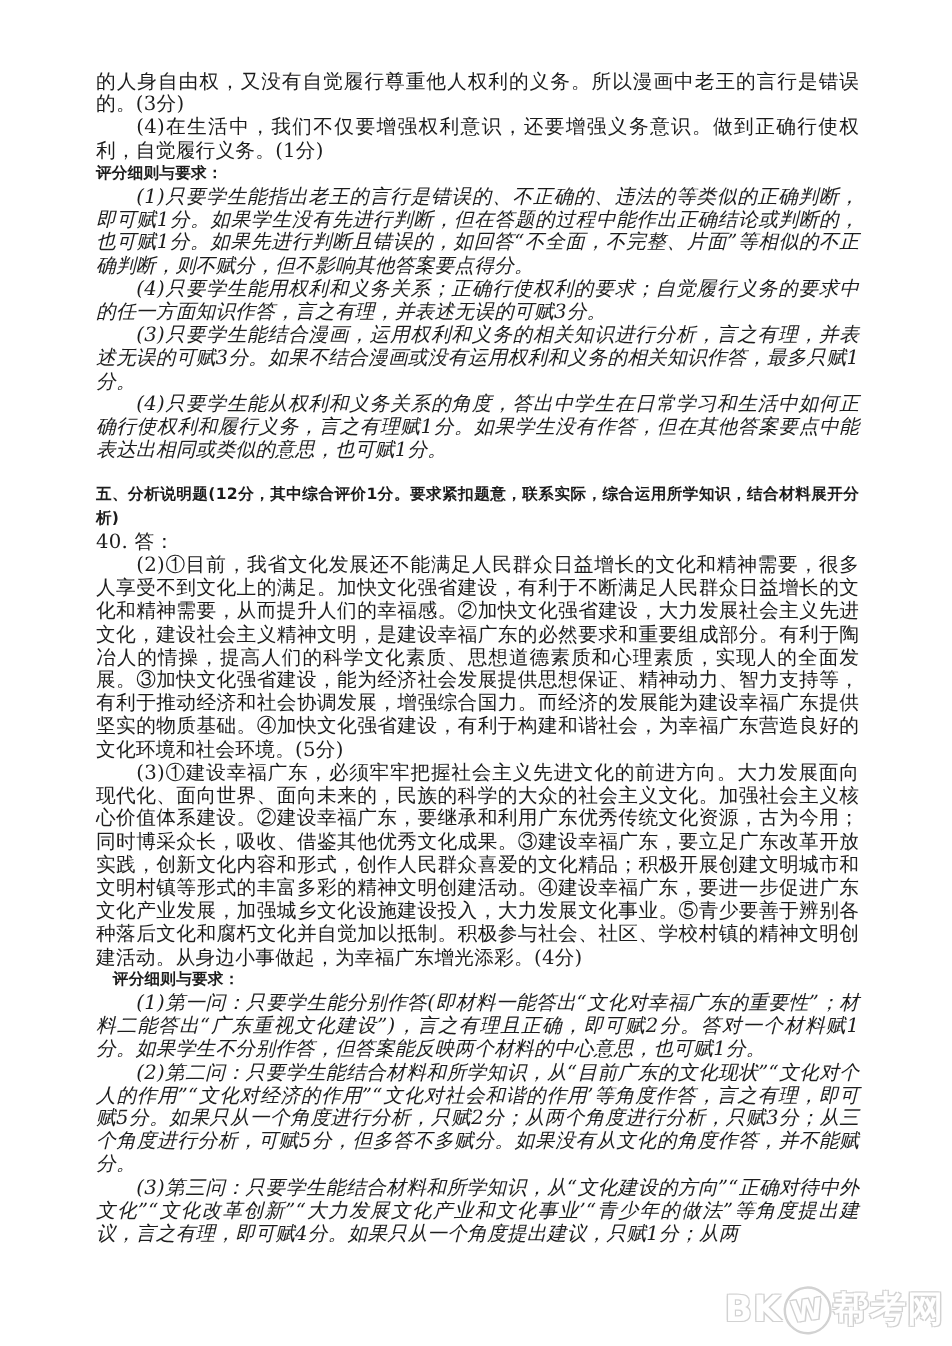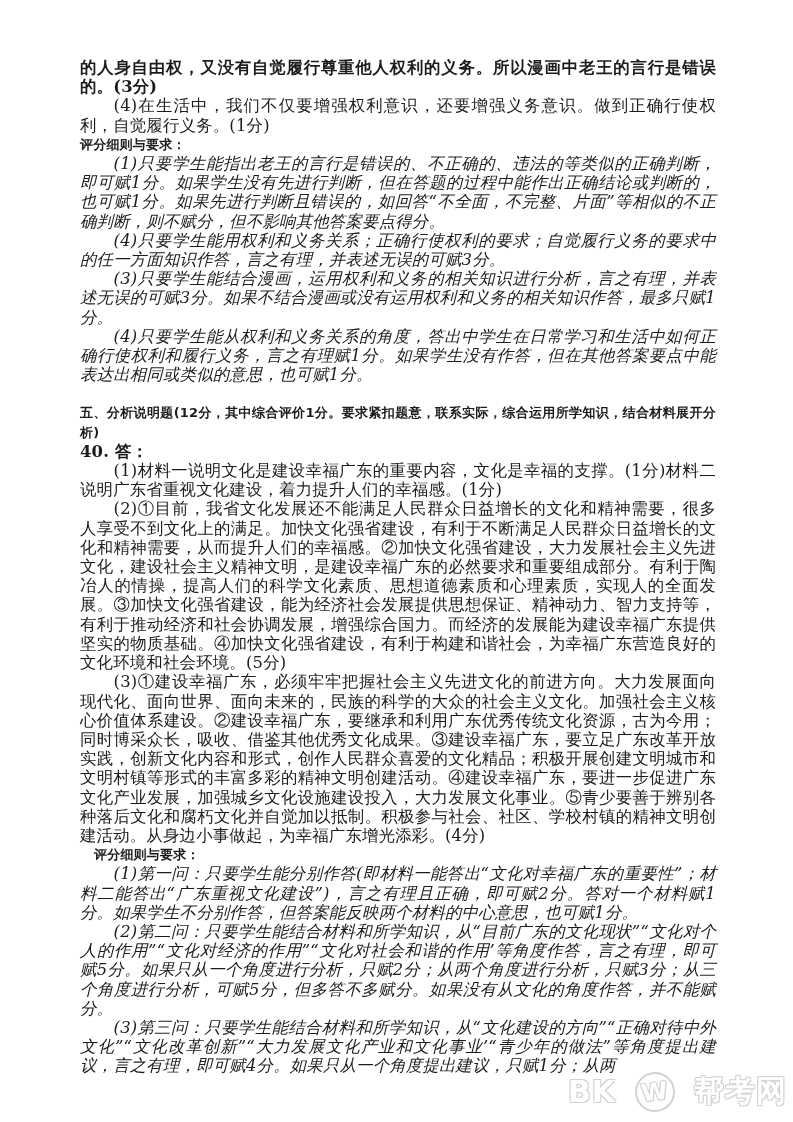--- a/index.html
+++ b/index.html
@@ -22,41 +22,41 @@
     width: 636px;
   }
   p {
     margin: 0;
     font-size: 16.4px;
     line-height: 19.2px;
     text-align: justify;
     letter-spacing: 0.2px;
   }
   .p-ind { text-indent: 2.05em; }
-  .p-cont { text-indent: 0; font-weight: bold; }
+  .p-cont { text-indent: 0; }
   .p-head {
     font-weight: bold;
     font-family: "DejaVu Sans", "Liberation Sans", sans-serif;
     font-size: 13px;
   }
   .rubric {
     font-weight: normal;
     font-style: italic;
   }
   .gap-top { margin-top: 19px; }
   .head-indent { padding-left: 14px; }
 
   
   .watermark {
     position: absolute;
     right: 6px;
     bottom: 10px;
     display: flex;
     align-items: center;
-    gap: 18px;
+    gap: 0;
     user-select: none;
   }
   .wm-text {
     font-family: "DejaVu Sans", "Liberation Sans", sans-serif;
     font-weight: bold;
     font-size: 30px;
     color: #ffffff;
     text-shadow:
       -1px -1px 0 #d2d2d2,
        1px -1px 0 #d2d2d2,
@@ -84,21 +84,20 @@
 <div class="page">
   <p class="p-cont">的人身自由权，又没有自觉履行尊重他人权利的义务。所以漫画中老王的言行是错误的。(3分)</p>
   <p class="p-ind">(4)在生活中，我们不仅要增强权利意识，还要增强义务意识。做到正确行使权利，自觉履行义务。(1分)</p>
   <p class="p-head">评分细则与要求：</p>
   <p class="p-ind rubric">(1)只要学生能指出老王的言行是错误的、不正确的、违法的等类似的正确判断，即可赋1分。如果学生没有先进行判断，但在答题的过程中能作出正确结论或判断的，也可赋1分。如果先进行判断且错误的，如回答“不全面，不完整、片面”等相似的不正确判断，则不赋分，但不影响其他答案要点得分。</p>
   <p class="p-ind rubric">(4)只要学生能用权利和义务关系；正确行使权利的要求；自觉履行义务的要求中的任一方面知识作答，言之有理，并表述无误的可赋3分。</p>
   <p class="p-ind rubric">(3)只要学生能结合漫画，运用权利和义务的相关知识进行分析，言之有理，并表述无误的可赋3分。如果不结合漫画或没有运用权利和义务的相关知识作答，最多只赋1分。</p>
   <p class="p-ind rubric">(4)只要学生能从权利和义务关系的角度，答出中学生在日常学习和生活中如何正确行使权利和履行义务，言之有理赋1分。如果学生没有作答，但在其他答案要点中能表达出相同或类似的意思，也可赋1分。</p>
   <p class="p-head gap-top">五、分析说明题(12分，其中综合评价1分。要求紧扣题意，联系实际，综合运用所学知识，结合材料展开分析)</p>
   <p class="p-cont">40. 答：</p>
-  <p class="p-ind">(1)材料一说明文化是建设幸福广东的重要内容，文化是幸福的支撑。(1分)材料二说明广东省重视文化建设，着力提升人们的幸福感。(1分)</p>
   <p class="p-ind">(2)①目前，我省文化发展还不能满足人民群众日益增长的文化和精神需要，很多人享受不到文化上的满足。加快文化强省建设，有利于不断满足人民群众日益增长的文化和精神需要，从而提升人们的幸福感。②加快文化强省建设，大力发展社会主义先进文化，建设社会主义精神文明，是建设幸福广东的必然要求和重要组成部分。有利于陶冶人的情操，提高人们的科学文化素质、思想道德素质和心理素质，实现人的全面发展。③加快文化强省建设，能为经济社会发展提供思想保证、精神动力、智力支持等，有利于推动经济和社会协调发展，增强综合国力。而经济的发展能为建设幸福广东提供坚实的物质基础。④加快文化强省建设，有利于构建和谐社会，为幸福广东营造良好的文化环境和社会环境。(5分)</p>
   <p class="p-ind">(3)①建设幸福广东，必须牢牢把握社会主义先进文化的前进方向。大力发展面向现代化、面向世界、面向未来的，民族的科学的大众的社会主义文化。加强社会主义核心价值体系建设。②建设幸福广东，要继承和利用广东优秀传统文化资源，古为今用；同时博采众长，吸收、借鉴其他优秀文化成果。③建设幸福广东，要立足广东改革开放实践，创新文化内容和形式，创作人民群众喜爱的文化精品；积极开展创建文明城市和文明村镇等形式的丰富多彩的精神文明创建活动。④建设幸福广东，要进一步促进广东文化产业发展，加强城乡文化设施建设投入，大力发展文化事业。⑤青少要善于辨别各种落后文化和腐朽文化并自觉加以抵制。积极参与社会、社区、学校村镇的精神文明创建活动。从身边小事做起，为幸福广东增光添彩。(4分)</p>
   <p class="p-head head-indent">评分细则与要求：</p>
   <p class="p-ind rubric">(1)第一问：只要学生能分别作答(即材料一能答出“文化对幸福广东的重要性”；材料二能答出“广东重视文化建设”)，言之有理且正确，即可赋2分。答对一个材料赋1分。如果学生不分别作答，但答案能反映两个材料的中心意思，也可赋1分。</p>
   <p class="p-ind rubric">(2)第二问：只要学生能结合材料和所学知识，从“目前广东的文化现状”“文化对个人的作用”“文化对经济的作用”“文化对社会和谐的作用’等角度作答，言之有理，即可赋5分。如果只从一个角度进行分析，只赋2分；从两个角度进行分析，只赋3分；从三个角度进行分析，可赋5分，但多答不多赋分。如果没有从文化的角度作答，并不能赋分。</p>
   <p class="p-ind rubric">(3)第三问：只要学生能结合材料和所学知识，从“文化建设的方向”“正确对待中外文化”“文化改革创新”“大力发展文化产业和文化事业’“青少年的做法”等角度提出建议，言之有理，即可赋4分。如果只从一个角度提出建议，只赋1分；从两</p>
 </div>
 
 <div class="watermark">
   <span class="wm-text">BK</span>

